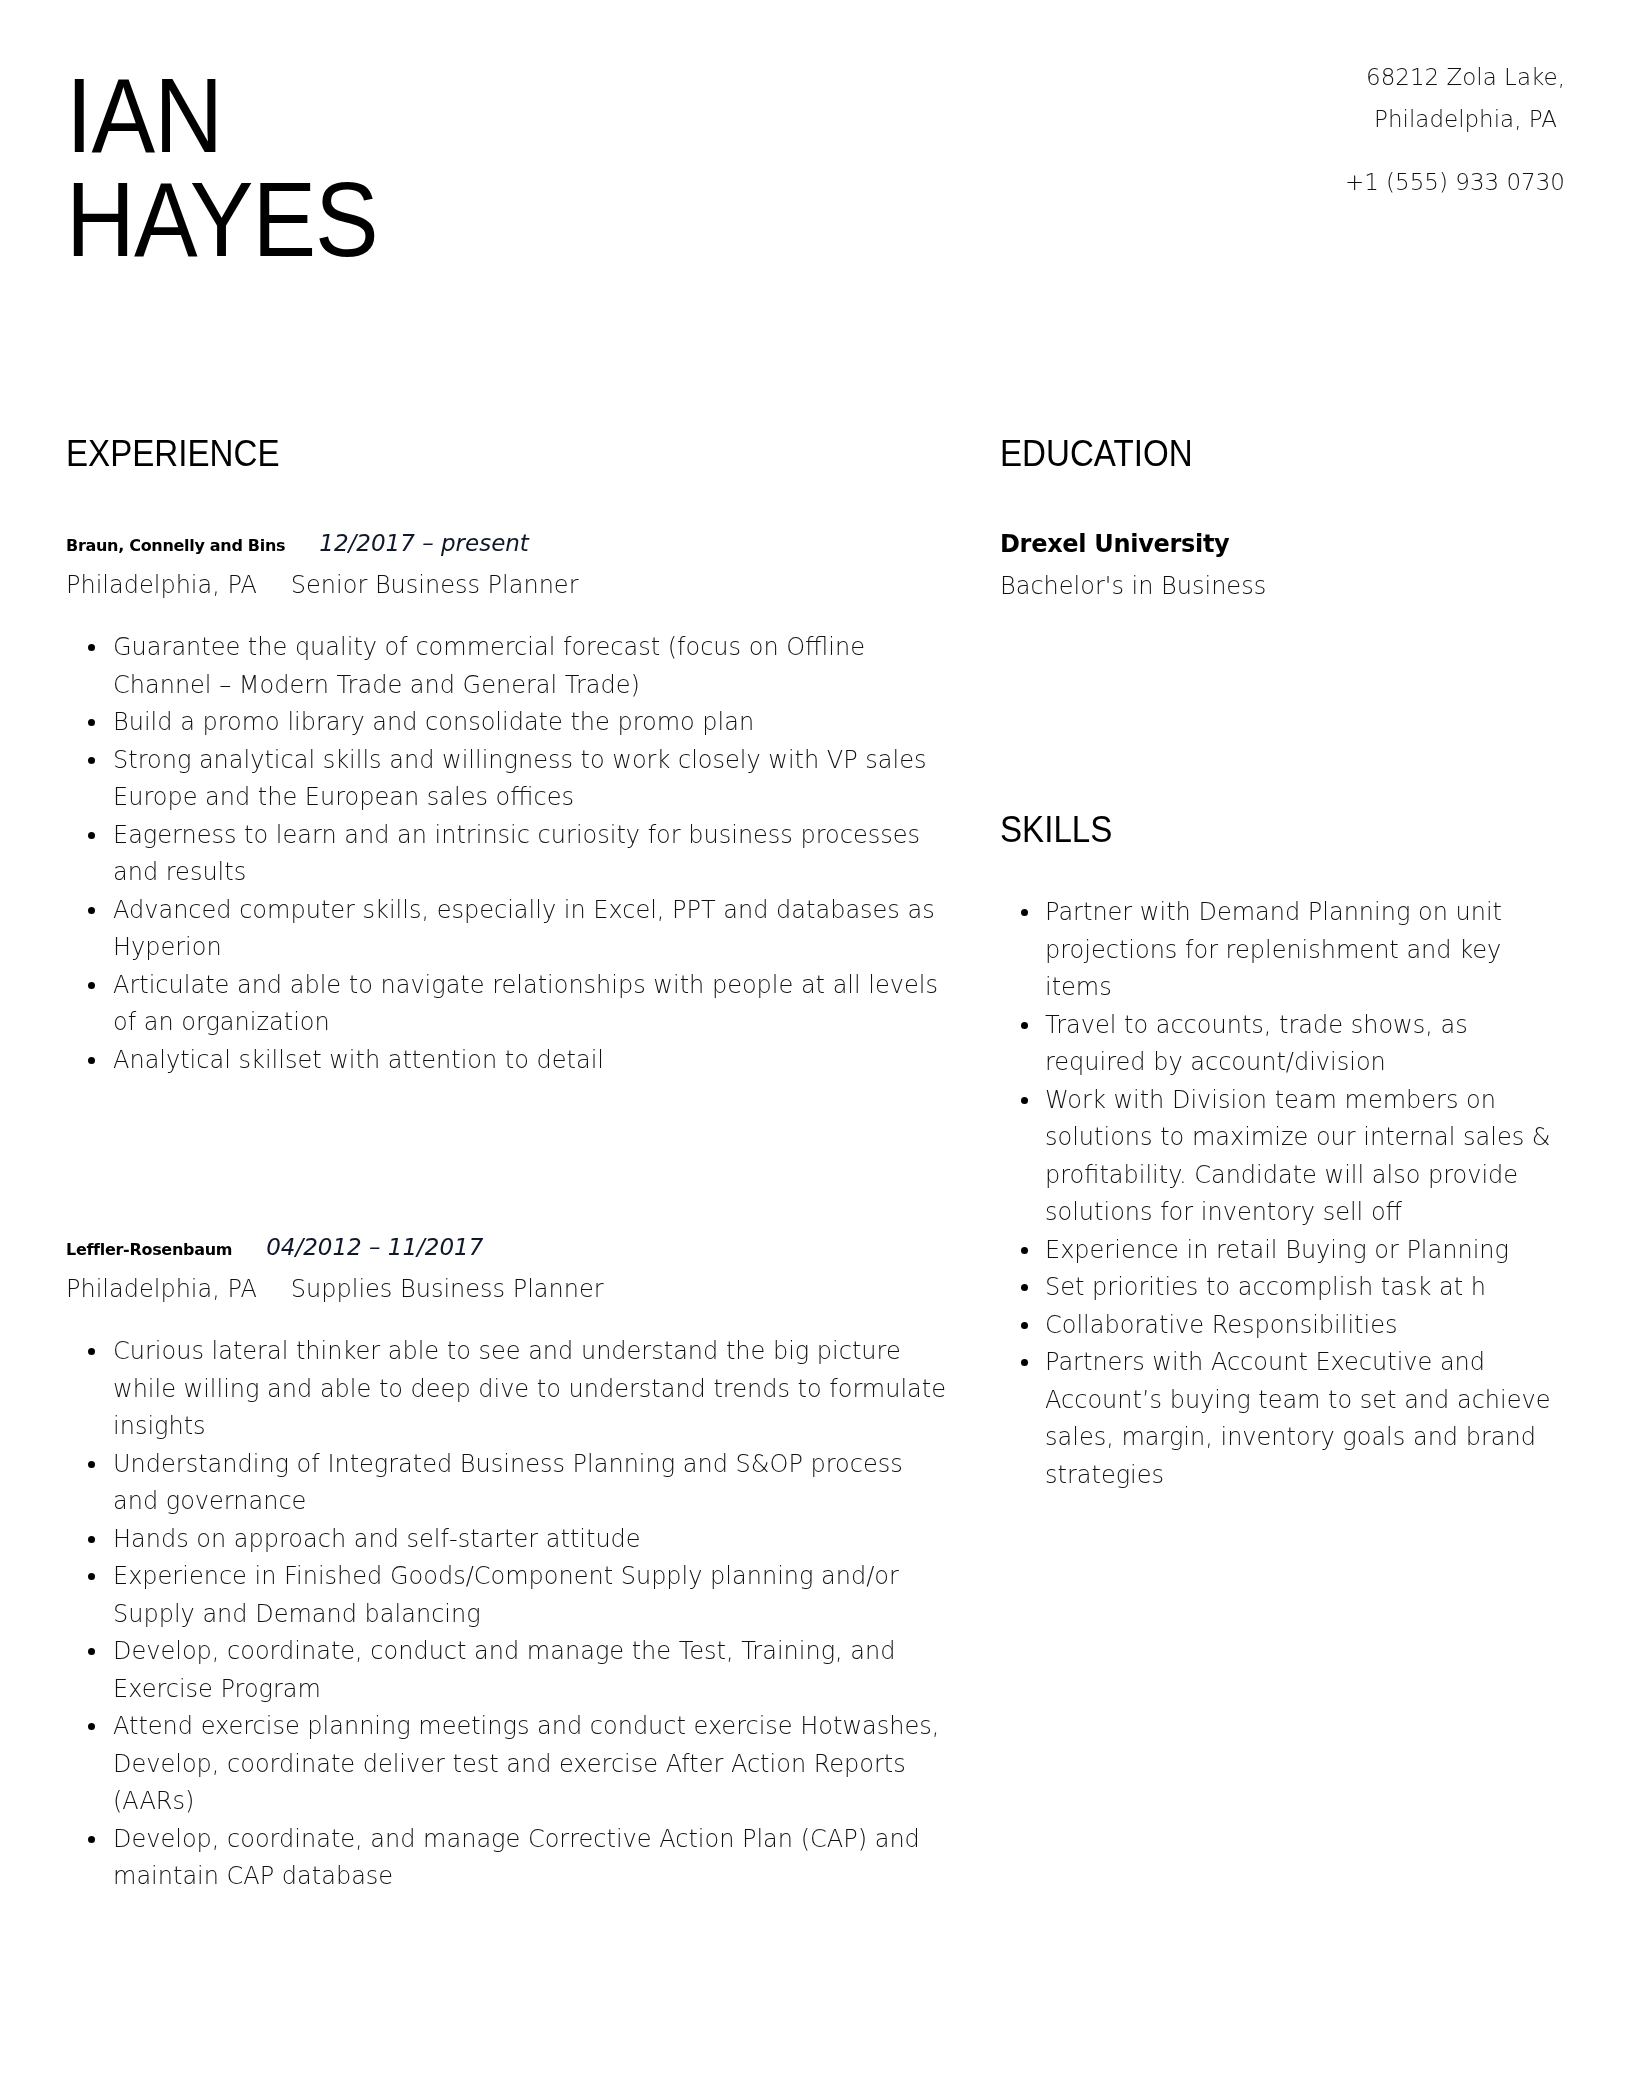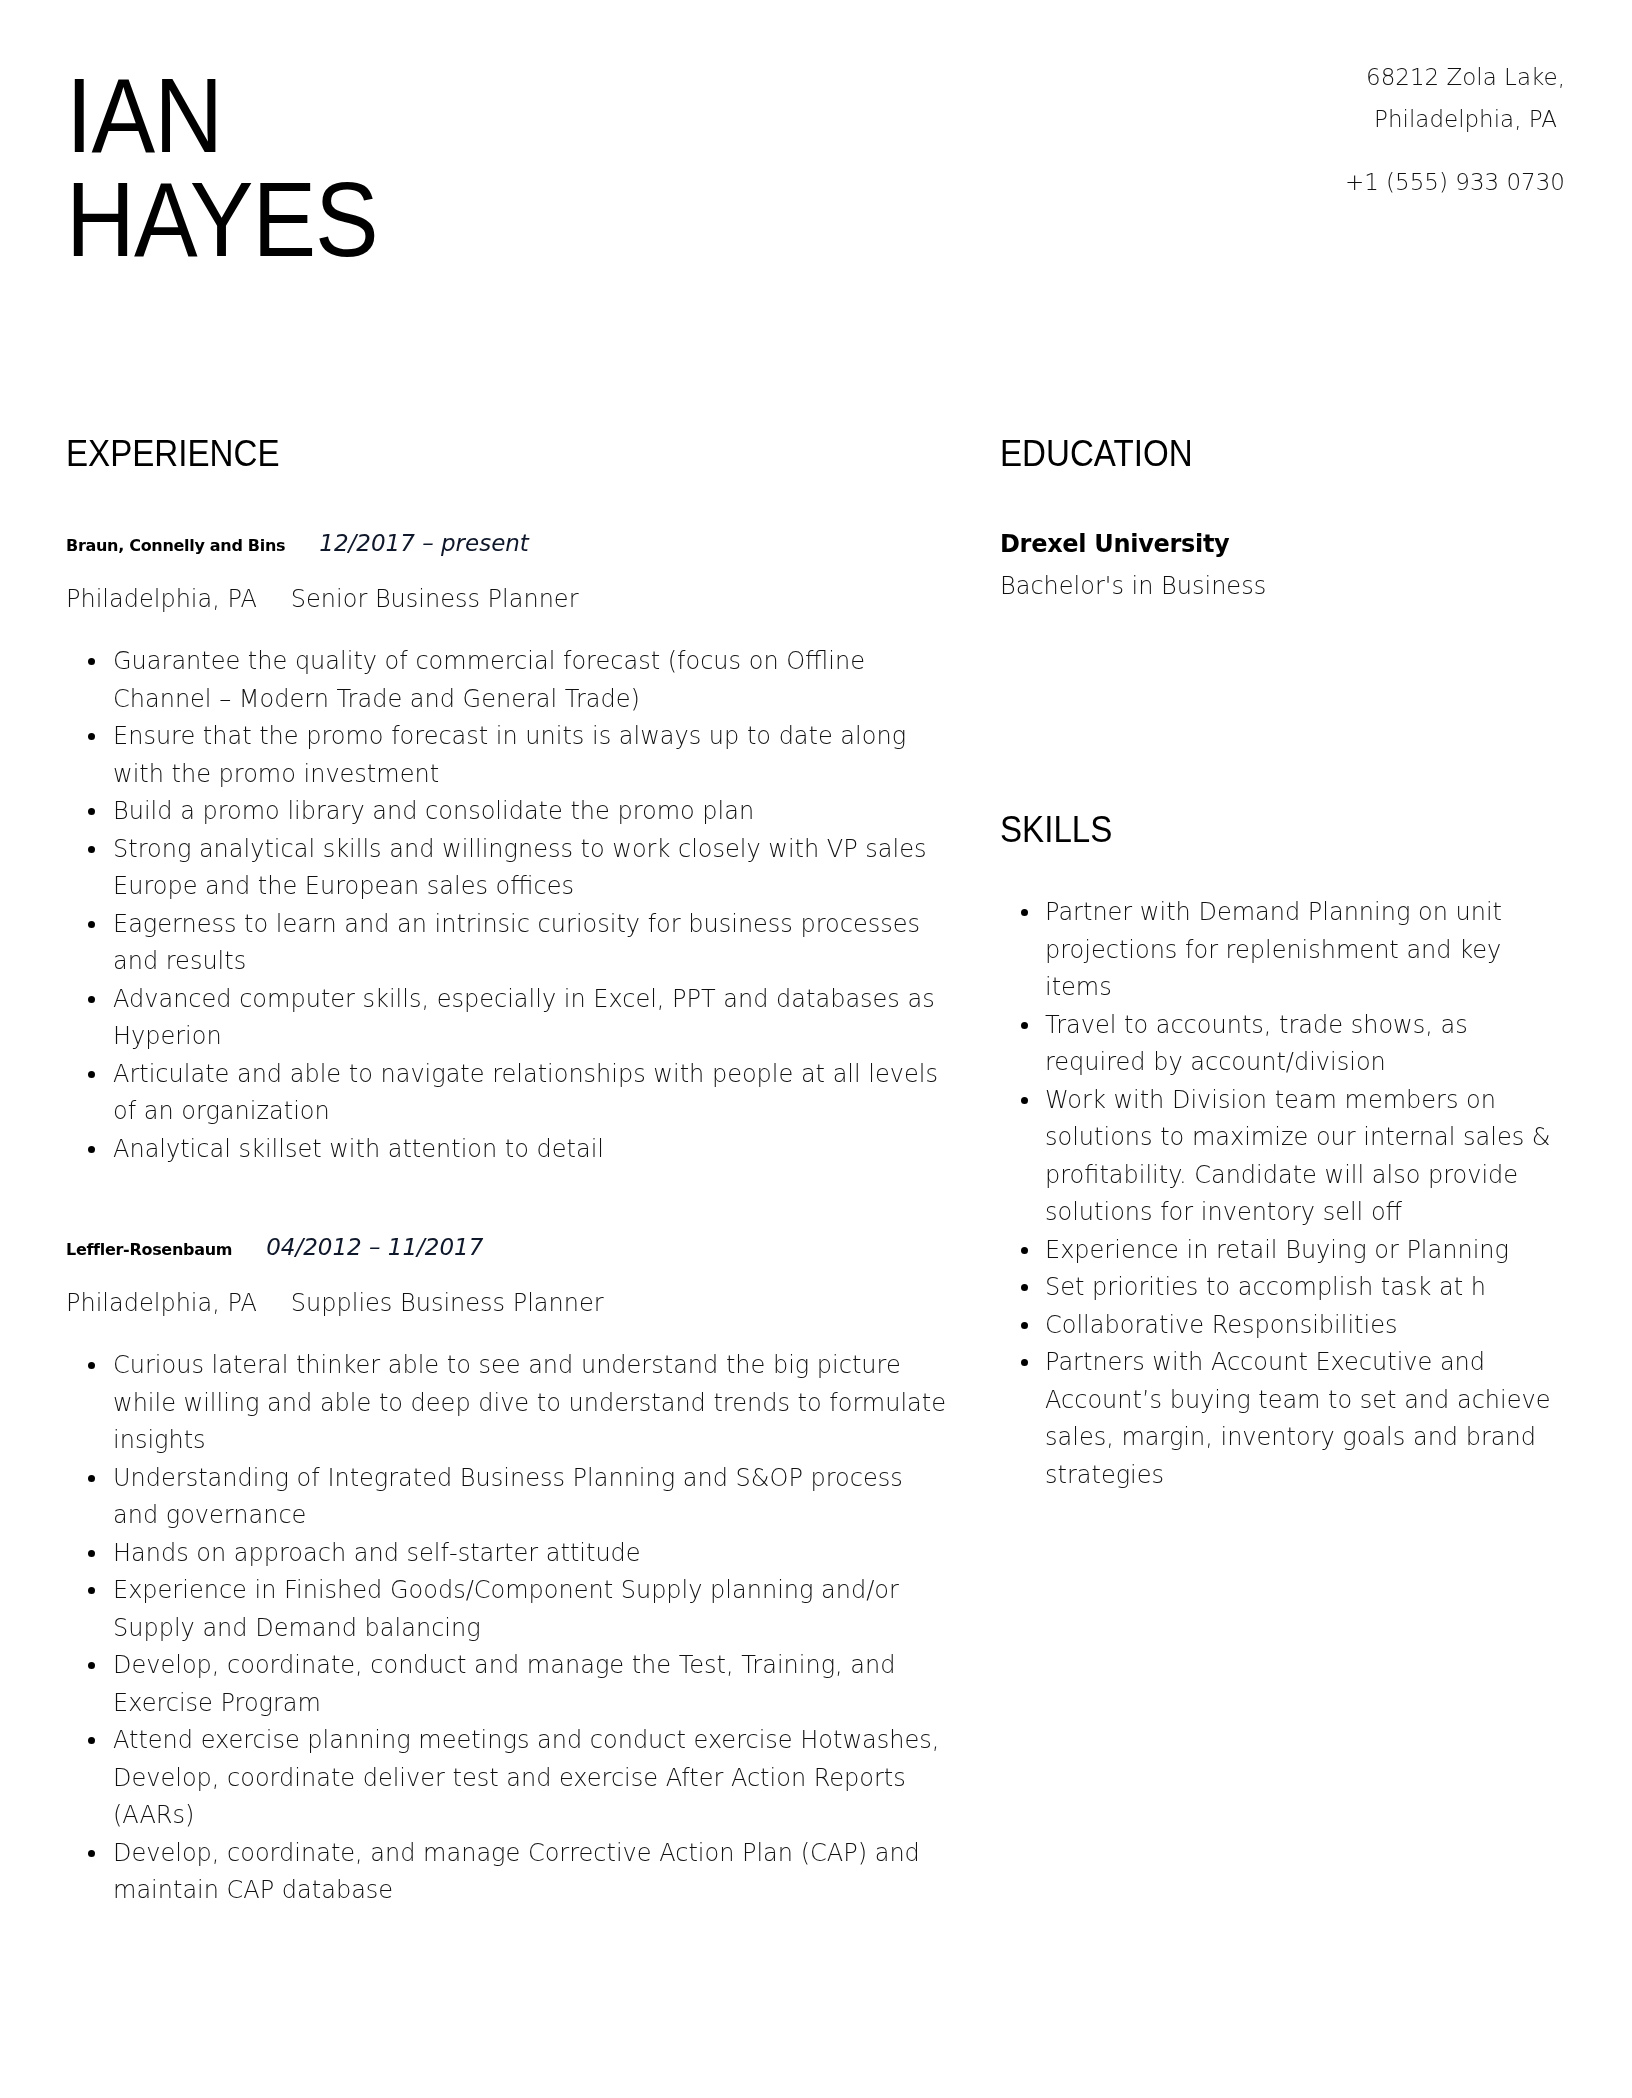--- a/index.html
+++ b/index.html
@@ -50,21 +50,21 @@
   .job-head { height: 32px; white-space: nowrap; }
   .company {
     font-size: 16px; font-weight: 700; line-height: 32px;
     letter-spacing: -0.3px;
   }
   .dates {
     font-size: 23px; font-style: italic; font-weight: 300; line-height: 32px;
     margin-left: 34px; color: #0f172a;
   }
   .job-sub {
-    margin-top: 24px; height: 32px; white-space: nowrap;
+    margin-top: 10px; height: 32px; white-space: nowrap;
     font-size: 24px; line-height: 32px; font-weight: 300; color: #111;
   }
   .job-sub .role { margin-left: 34px; }
 
   ul.bullets {
     list-style: none; margin: 28px 0 0 0; padding: 0;
   }
   ul.bullets li {
     position: relative; padding-left: 47px;
     font-size: 24px; line-height: 37.5px; font-weight: 300;
@@ -114,24 +114,20 @@
   <div class="job-sub">
     <span>Philadelphia, PA</span><span class="role">Senior Business Planner</span>
   </div>
   <ul class="bullets">
     <li>
         <span class="dot"></span>
         <span class="txt">Guarantee the quality of commercial forecast (focus on Offline Channel – Modern Trade and General Trade)</span>
       </li>
     <li>
         <span class="dot"></span>
-        <span class="txt">Ensure that the promo forecast in units is always up to date along with the promo investment</span>
-      </li>
-    <li>
-        <span class="dot"></span>
         <span class="txt">Build a promo library and consolidate the promo plan</span>
       </li>
     <li>
         <span class="dot"></span>
         <span class="txt">Strong analytical skills and willingness to work closely with VP sales Europe and the European sales offices</span>
       </li>
     <li>
         <span class="dot"></span>
         <span class="txt">Eagerness to learn and an intrinsic curiosity for business processes and results</span>
       </li>

